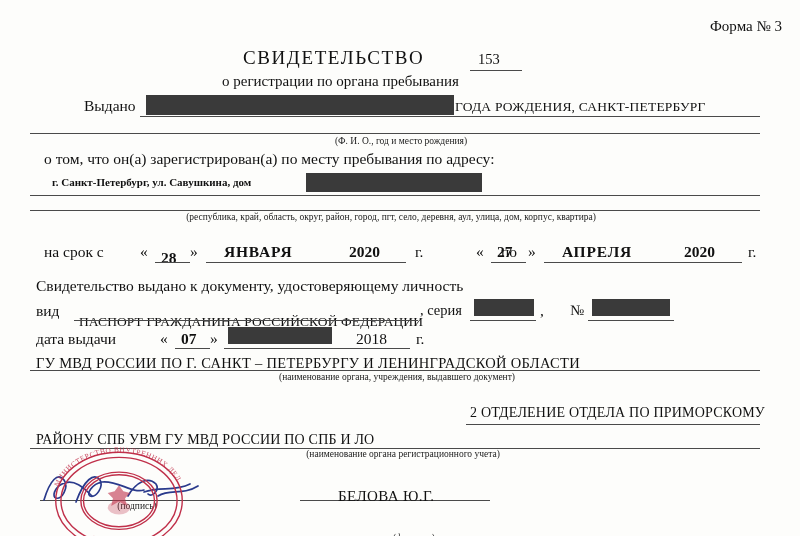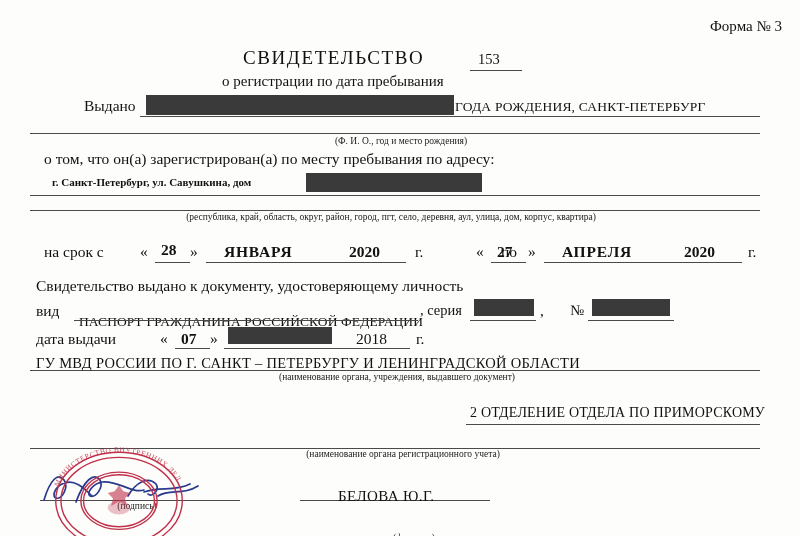--- a/index.html
+++ b/index.html
@@ -83,21 +83,21 @@
     font-size: 11px;
     font-weight: bold;
   }
   #hint-address {
     left: 176px; top: 212px;
     width: 430px;
   }
   .term-label { font-size: 15.5px; }
   #term-from-label { left: 44px; top: 243px; }
   #term-q1 { left: 140px; top: 243px; font-size: 15.5px; }
-  #term-day-from { left: 161px; top: 241px; font-size: 15.5px; font-weight: bold; }
+  #term-day-from { left: 161px; top: 249px; font-size: 15.5px; font-weight: bold; }
   #term-q2 { left: 190px; top: 243px; font-size: 15.5px; }
   #term-month-from { left: 224px; top: 243px; font-size: 15.5px; font-weight: bold; letter-spacing: .8px; }
   #term-year-from { left: 349px; top: 243px; font-size: 15.5px; font-weight: bold; }
   #term-g1 { left: 415px; top: 243px; font-size: 15.5px; }
   #term-to-label { left: 469px; top: 243px; font-size: 15.5px; margin-left: 32px; }
   #term-q3 { left: 476px; top: 243px; font-size: 15.5px; }
   #term-day-to { left: 497px; top: 243px; font-size: 15.5px; font-weight: bold; }
   #term-q4 { left: 528px; top: 243px; font-size: 15.5px; }
   #term-month-to { left: 562px; top: 243px; font-size: 15.5px; font-weight: bold; letter-spacing: .8px; }
   #term-year-to { left: 684px; top: 243px; font-size: 15.5px; font-weight: bold; }
@@ -135,21 +135,21 @@
 </head>
 <body>
 
 <div class="page">
 
   <div class="txt" id="form-no">Форма № 3</div>
 
   <div class="txt" id="doc-title">СВИДЕТЕЛЬСТВО</div>
   <div class="txt" id="doc-number">153</div>
   <div class="line" id="doc-number-underline"></div>
-  <div class="txt" id="doc-subtitle">о регистрации по дата пребывания</div>
+  <div class="txt" id="doc-subtitle">о регистрации по органа пребывания</div>
 
   <div class="txt" id="issued-label">Выдано</div>
   <div class="redact" style="left:146px; top:95px; width:308px; height:20px;"></div>
   <div class="txt" id="birth-city">ГОДА РОЖДЕНИЯ, САНКТ-ПЕТЕРБУРГ</div>
   <div class="line" style="left:140px; top:116px; width:620px;"></div>
   <div class="line" style="left:30px; top:133px; width:730px;"></div>
   <div class="txt small center" id="hint-fio">(Ф. И. О., год и место рождения)</div>
 
   <div class="txt" id="about-line">о том, что он(а) зарегистрирован(а) по месту пребывания по адресу:</div>
   <div class="txt" id="address-line">г. Санкт-Петербург, ул. Савушкина, дом</div>
@@ -200,20 +200,21 @@
   <div class="txt" id="date-g">г.</div>
   <div class="line" style="left:175px; top:348px; width:35px;"></div>
   <div class="line" style="left:224px; top:348px; width:186px;"></div>
 
   <div class="txt" id="organ-value">ГУ  МВД  РОССИИ  ПО  Г. САНКТ – ПЕТЕРБУРГУ  И  ЛЕНИНГРАДСКОЙ ОБЛАСТИ</div>
   <div class="line" style="left:30px; top:370px; width:730px;"></div>
   <div class="txt small center" id="hint-organ">(наименование органа, учреждения, выдавшего документ)</div>
 
   <div class="txt" id="chief-value1">2 ОТДЕЛЕНИЕ ОТДЕЛА  ПО ПРИМОРСКОМУ</div>
   <div class="line" style="left:466px; top:424px; width:294px;"></div>
+  <div class="txt" id="chief-value2">РАЙОНУ СПБ УВМ  ГУ  МВД  РОССИИ  ПО СПБ  И  ЛО</div>
   <div class="line" style="left:30px; top:448px; width:730px;"></div>
   <div class="txt small center" id="hint-chief">(наименование органа регистрационного учета)</div>
 
   <div class="line" style="left:40px; top:500px; width:200px;"></div>
   <div class="line" style="left:300px; top:500px; width:190px;"></div>
   <div class="txt small center" id="hint-signature">(подпись)</div>
   <div class="txt" id="surname-value">БЕЛОВА Ю.Г.</div>
   <div class="txt small center" id="hint-surname">(фамилия)</div>
 
   <svg class="abs" id="signature" width="170" height="46" viewBox="0 0 170 46">

